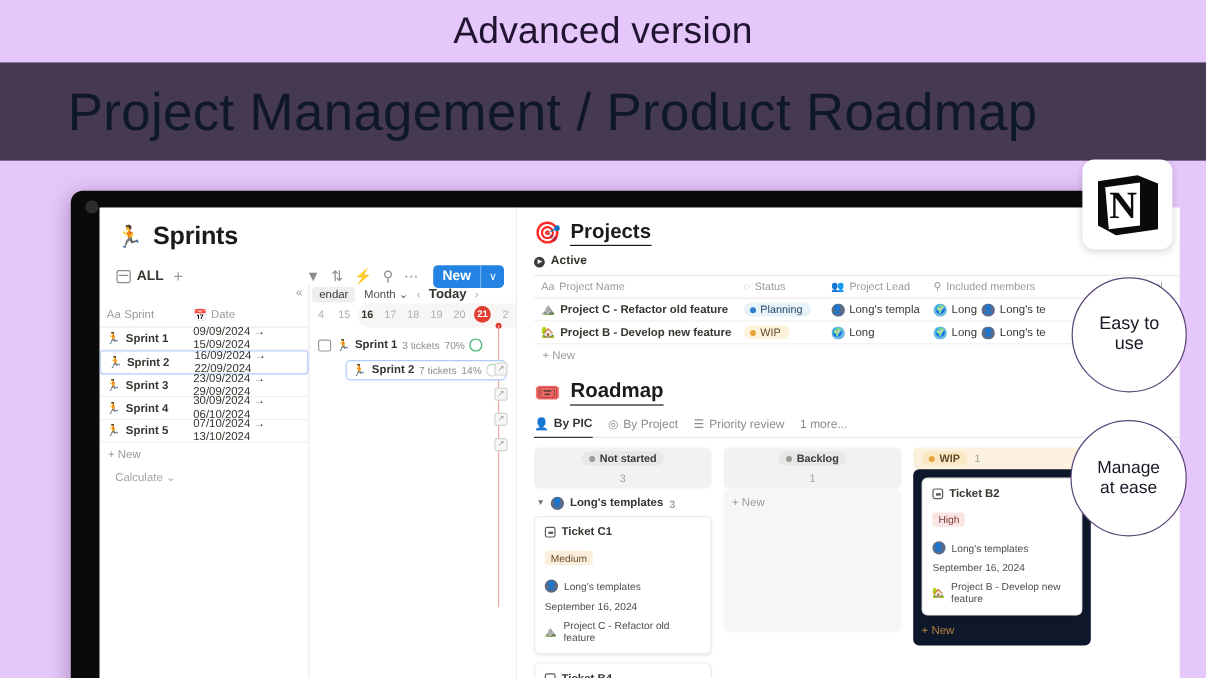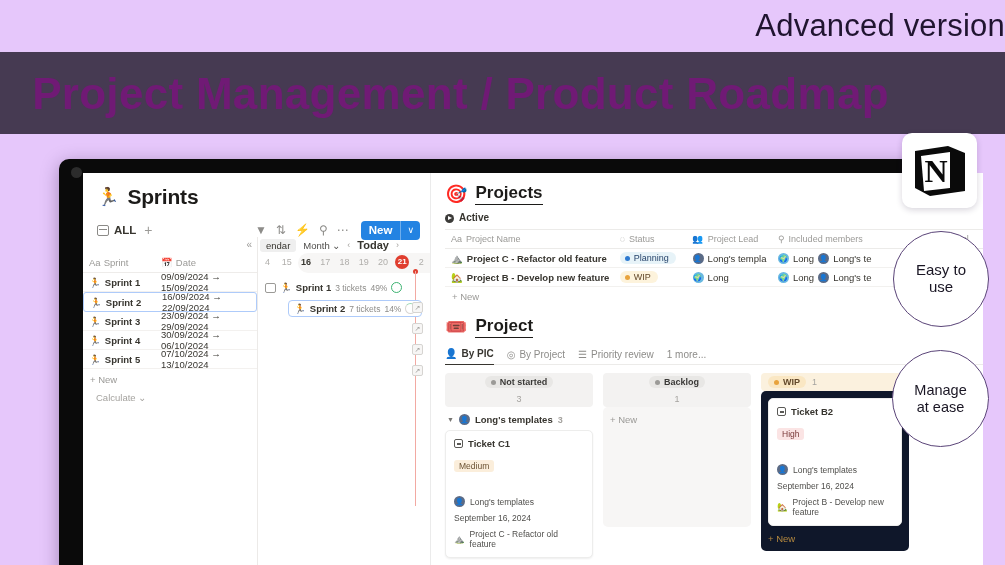--- a/index.html
+++ b/index.html
@@ -11,31 +11,31 @@
   }
   #root { position: relative; width: 1005px; height: 565px; overflow: hidden; }
 
   
   .band-top {
     position: absolute; left: 0; top: 0; width: 1005px; height: 52px;
     background: #e6c7fb;
   }
   .band-top-text {
     position: absolute; left: 0; top: 4px; width: 1005px;
-    text-align: right; font-size: 31px; color: #201430;
+    text-align: center; font-size: 31px; color: #201430;
     letter-spacing: .2px; font-weight: 400; line-height: 44px;
   }
   .band-dark {
     position: absolute; left: 0; top: 52px; width: 1005px; height: 82px;
     background: #463a52;
   }
   .band-dark-text {
     position: absolute; left: 0; top: 53px; width: 921px; height: 82px;
     display: flex; align-items: center; justify-content: center;
-    font-size: 44px; color: #701a75; font-weight: 700; letter-spacing: .3px;
+    font-size: 44px; color: #0f172a; font-weight: 400; letter-spacing: .3px;
     white-space: nowrap;
   }
   .band-bottom {
     position: absolute; left: 0; top: 134px; width: 1005px; height: 431px;
     background: #e6c7fb;
   }
 
   
   .laptop {
     position: absolute; left: 59px; top: 159px;
@@ -174,21 +174,21 @@
   .chip-grey .dot { background: #9b9a97; }
   .chip-amber { background: #fae7c3; color: #63492b; }
   .chip-amber .dot { background: #e8a33d; }
   .col-count { font-size: 9px; color: #a5a39f; }
   .sub-grp { display: flex; align-items: center; gap: 5px; margin: 7px 0 5px 2px; font-size: 9.5px; color: #37352f; font-weight: 700; }
   .caret { font-size: 7px; color: #777673; }
   .card { background: #fff; border: 1px solid #ededec; border-radius: 5px; padding: 7px 8px 8px; margin-bottom: 7px; box-shadow: 0 1px 2px rgba(15,15,15,.07); }
   .card-title { display: flex; align-items: center; gap: 5px; font-size: 9.5px; font-weight: 700; color: #37352f; margin-bottom: 6px; }
   .tick-ico { width: 9px; height: 9px; border: 1.3px solid #5a5956; border-radius: 2px; position: relative; flex: none; }
   .tick-ico:after { content:""; position:absolute; left:1.5px; top:2.6px; width:4px; height:2px; background:#5a5956; }
-  .tag { display: inline-block; border-radius: 3px; font-size: 8.5px; padding: 1px 5px; margin-bottom: 24px; }
+  .tag { display: inline-block; border-radius: 3px; font-size: 8.5px; padding: 1px 5px; margin-bottom: 12px; }
   .tag.med { background: #fbeedb; color: #6b5232; }
   .tag.high { background: #fbe4e4; color: #7b3a3a; }
   .card-line { display: flex; align-items: center; gap: 5px; font-size: 8.5px; color: #4f4e4b; margin-bottom: 6px; }
   .card-line.last { margin-bottom: 0; }
   .col-body-grey { background: #f7f6f5; border-radius: 5px; min-height: 120px; padding: 7px; }
   .col-body-amber { background: #0f172a; border-radius: 5px; min-height: 120px; padding: 7px; }
   .new-link { font-size: 9.5px; color: #9b9a97; }
   .new-link.amber { color: #b4883f; }
 
   
@@ -337,21 +337,21 @@
 
             <div class="tl-body">
               <div class="today-dot"></div>
               <div class="today-line"></div>
 
               <div class="bar b1">
                 <span class="mini-box"></span>
                 <span>🏃</span>
                 <span class="nm">Sprint 1</span>
                 <span class="sub">3 tickets</span>
-                <span class="sub">49%</span>
+                <span class="sub">70%</span>
                 <span class="ring"></span>
               </div>
 
               <div class="bar b2">
                 <span>🏃</span>
                 <span class="nm">Sprint 2</span>
                 <span class="sub">7 tickets</span>
                 <span class="sub">14%</span>
                 <span class="ring partial"></span>
               </div>
@@ -449,21 +449,21 @@
             <div class="ptd w-pct">25</div>
           </div>
 
           <div class="ptbl-new">
             +&nbsp;<span>New</span>
           </div>
         </div>
 
         <div class="sec-title" style="padding-top:14px">
           <span class="db-emoji">🎟️</span>
-          <span class="sec-title-text">Project</span>
+          <span class="sec-title-text">Roadmap</span>
         </div>
 
         <div class="tabs">
           <div class="tab active">
             <span>👤</span>
             <span>By PIC</span>
           </div>
           <div class="tab">
             <span>◎</span>
             <span>By Project</span>

